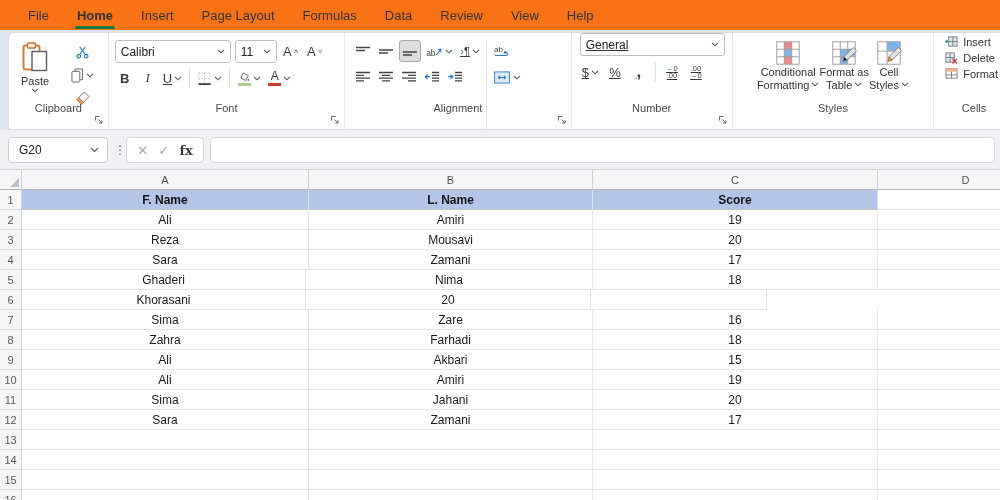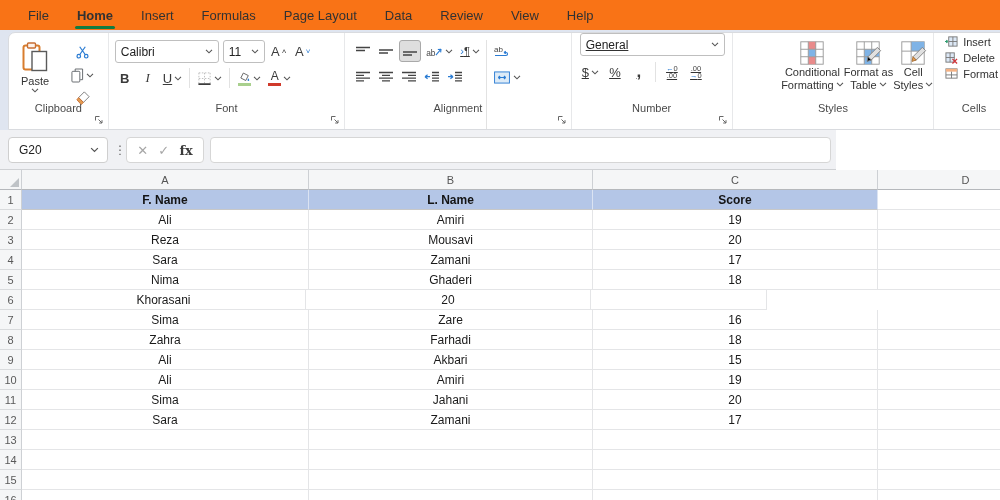--- a/index.html
+++ b/index.html
@@ -58,30 +58,30 @@
 
   
   .num-body { padding:0 8px;text-decoration:underline; }
   .num-row2 { display:flex; gap:4px; align-items:center; padding-top:5px; }
   .numfmt { width:145px; }
   .decbtn { display:flex; flex-direction:column; align-items:center; line-height:1; font-size:7.5px; color:#444; }
   .decbtn .blue { color:#2b7cd3; }
   .sym { font-size:13px; color:#3b3b3b; }
 
   
-  .styles-body { display:flex; justify-content:flex-end; }
+  .styles-body { display:flex; justify-content:center; }
   .stylebtn { display:flex; flex-direction:column; align-items:center; font-size:11px; color:#333; line-height:1.15; }
   .stylebtn .lbl2 { display:flex; align-items:center; gap:2px; }
 
   
   .cells-body { display:flex; flex-direction:column; gap:3px; padding:2px 0 0 10px; }
   .cellsbtn { display:flex; align-items:center; gap:4px; font-size:11px; color:#333; white-space:nowrap; }
 
   
-  .formularow { position:absolute; left:0; top:130px; width:836px; height:40px; background:#f0f1f4; border-bottom:1px solid #cfd1d4; }
+  .formularow { position:absolute; left:0; top:130px; width:1000px; height:40px; background:#f0f1f4; border-bottom:1px solid #cfd1d4; }
   .namebox { position:absolute; left:8px; top:7px; width:100px; height:26px; background:#fff; border:1px solid #cfcfcf; border-radius:4px; display:flex; align-items:center; justify-content:space-between; padding:0 8px 0 10px; font-size:12px; color:#222; }
   .fdots { position:absolute; left:114px; top:7px; height:26px; display:flex; align-items:center; color:#666; font-size:12px; letter-spacing:0; }
   .fbtns { position:absolute; left:126px; top:7px; width:78px; height:26px; background:#fff; border:1px solid #d6d6d6; border-radius:4px; display:flex; align-items:center; justify-content:space-evenly; }
   .fx { font-family:"DejaVu Serif", serif; font-weight:700; font-size:13px; color:#3b3b3b; }
   .xmark, .checkmark { color:#a6a6a6; font-size:13px; }
   .formula-input { position:absolute; left:210px; top:7px; right:5px; height:26px; background:#fff; border:1px solid #d6d6d6; border-radius:4px; }
 
   
   .grid { position:absolute; left:0; top:170px; width:1000px; height:330px; background:#fff; overflow:hidden; }
   .colhdr-row { display:flex; height:20px; }
@@ -98,22 +98,22 @@
   .cD { width:176px; flex:none; }
   .hdr { background:#b4c6e7; font-weight:700; color:#141414; border-right-color:#dbe3f2; border-bottom-color:#c8c8c8; }
 </style>
 </head>
 <body>
 
 <div class="menubar">
   <div class="tab">File</div>
   <div class="tab active">Home</div>
   <div class="tab">Insert</div>
+  <div class="tab">Page Layout</div>
   <div class="tab">Formulas</div>
-  <div class="tab">Page Layout</div>
   <div class="tab">Data</div>
   <div class="tab">Review</div>
   <div class="tab">View</div>
   <div class="tab">Help</div>
 </div>
 
 <div class="ribbonwrap">
 <div class="ribbon">
 
   <div class="group g-clipboard">
@@ -159,21 +159,21 @@
     <div class="group-label">Clipboard</div>
     <svg class="lnch" width="10" height="10" viewBox="0 0 10 10">
           <path d="M1.5 1.5H5.5M1.5 1.5V5.5" stroke="#666" fill="none"></path>
           <path d="M4.5 4.5 8 8M8 8V5.2M8 8H5.2" stroke="#666" fill="none"></path>
         </svg>
   </div>
 
   <div class="group g-font">
     <div class="gbody">
       <div class="font-row1">
-        <div class="selbox" style="width:104px">
+        <div class="selbox" style="width:116px">
           <span>Calibri</span>
           <svg class="chev" width="8" height="5" viewBox="0 0 8 5">
                 <path d="M1 .8 4 3.8 7 .8" stroke="#555" stroke-width="1.1" fill="none"></path>
               </svg>
         </div>
         <div class="selbox" style="width:42px">
           <span>11</span>
           <svg class="chev" width="8" height="5" viewBox="0 0 8 5">
                 <path d="M1 .8 4 3.8 7 .8" stroke="#555" stroke-width="1.1" fill="none"></path>
               </svg>
@@ -512,22 +512,22 @@
       </div>
       <div class="grid-row">
         <div class="cell c0 rownum">4</div>
         <div class="cell cA">Sara</div>
         <div class="cell cB">Zamani</div>
         <div class="cell cC">17</div>
         <div class="cell cD"></div>
       </div>
       <div class="grid-row">
         <div class="cell c0 rownum">5</div>
+        <div class="cell cB">Ghaderi</div>
         <div class="cell cA">Nima</div>
-        <div class="cell cB">Ghaderi</div>
         <div class="cell cC">18</div>
         <div class="cell cD"></div>
       </div>
       <div class="grid-row">
         <div class="cell c0 rownum">6</div>
         <div class="cell cB">Khorasani</div>
         <div class="cell cC">20</div>
         <div class="cell cD"></div>
       </div>
       <div class="grid-row">

